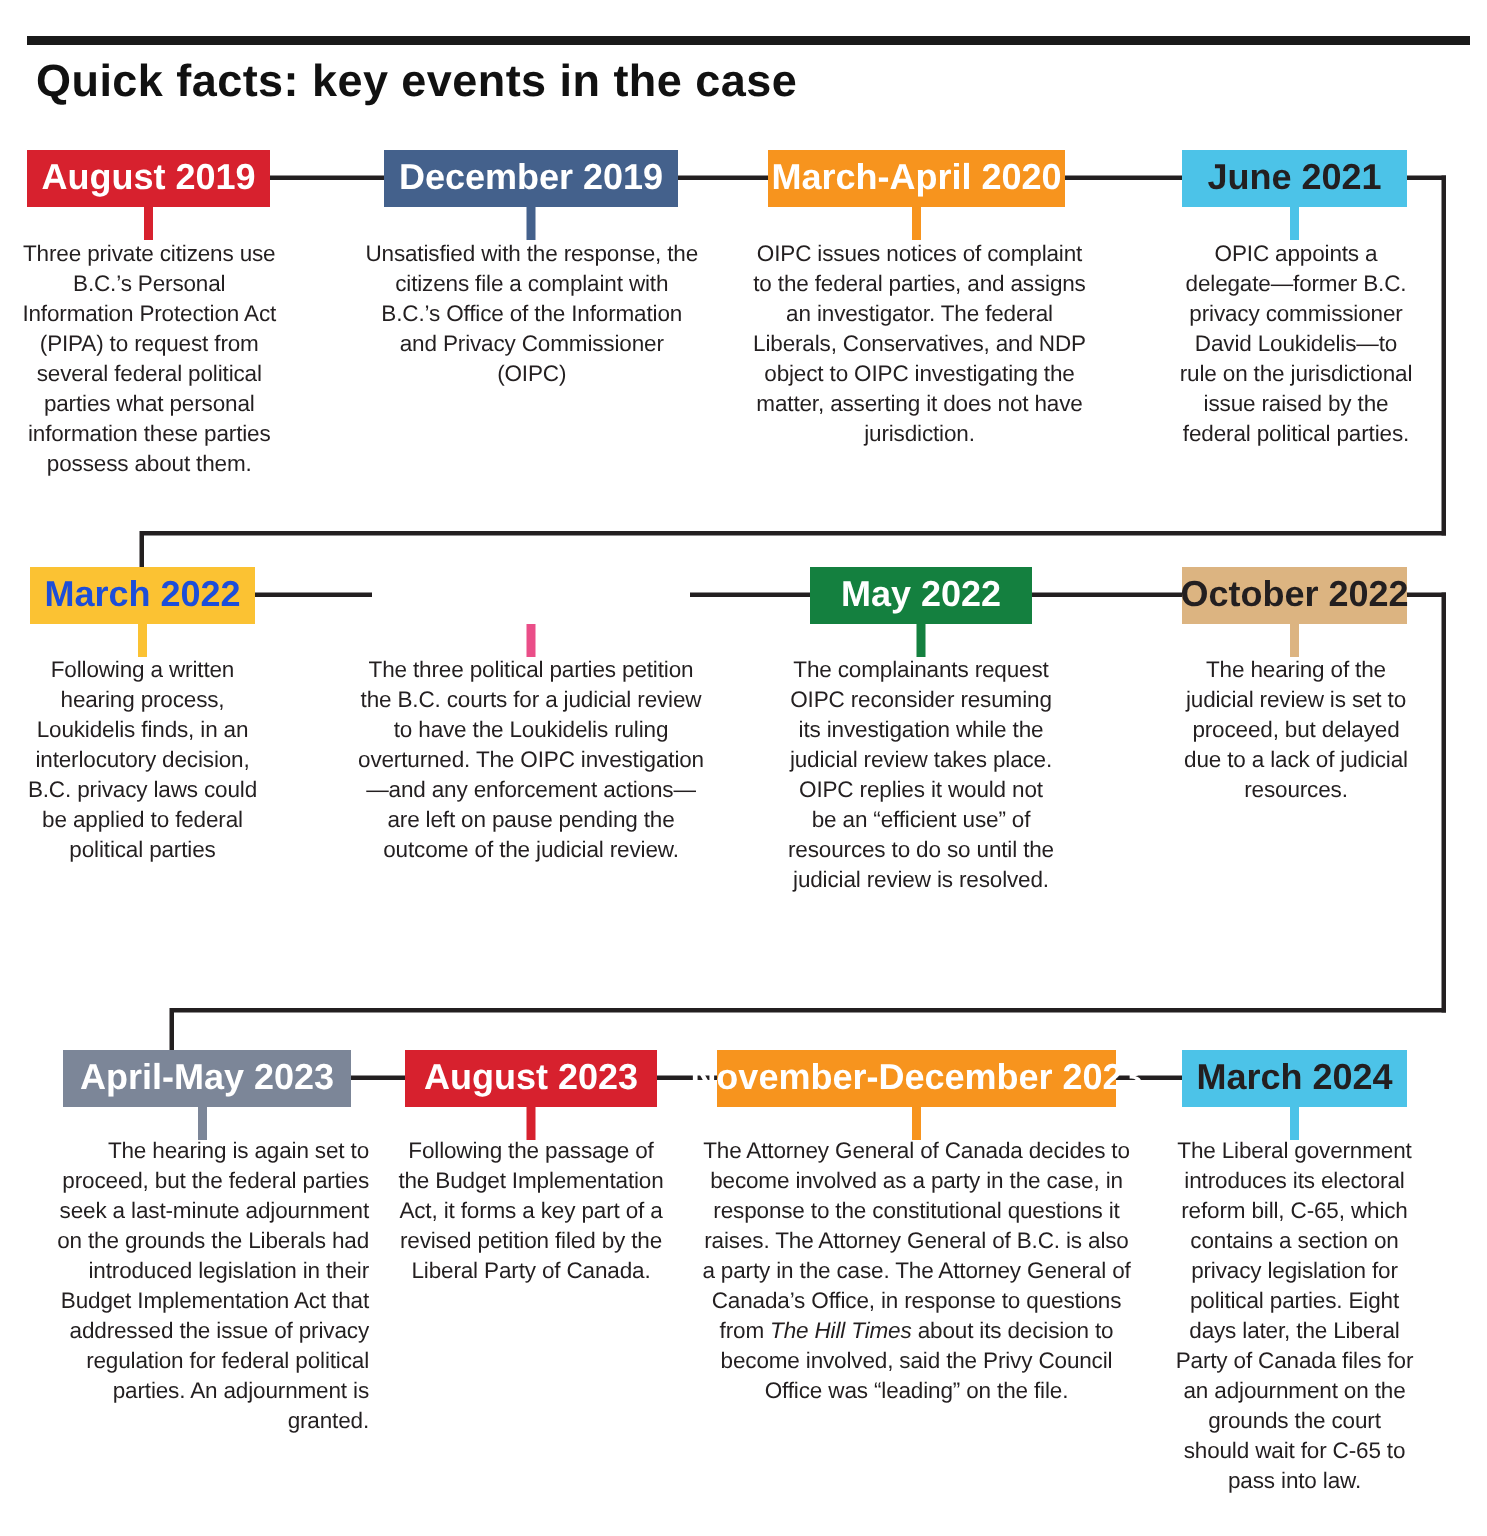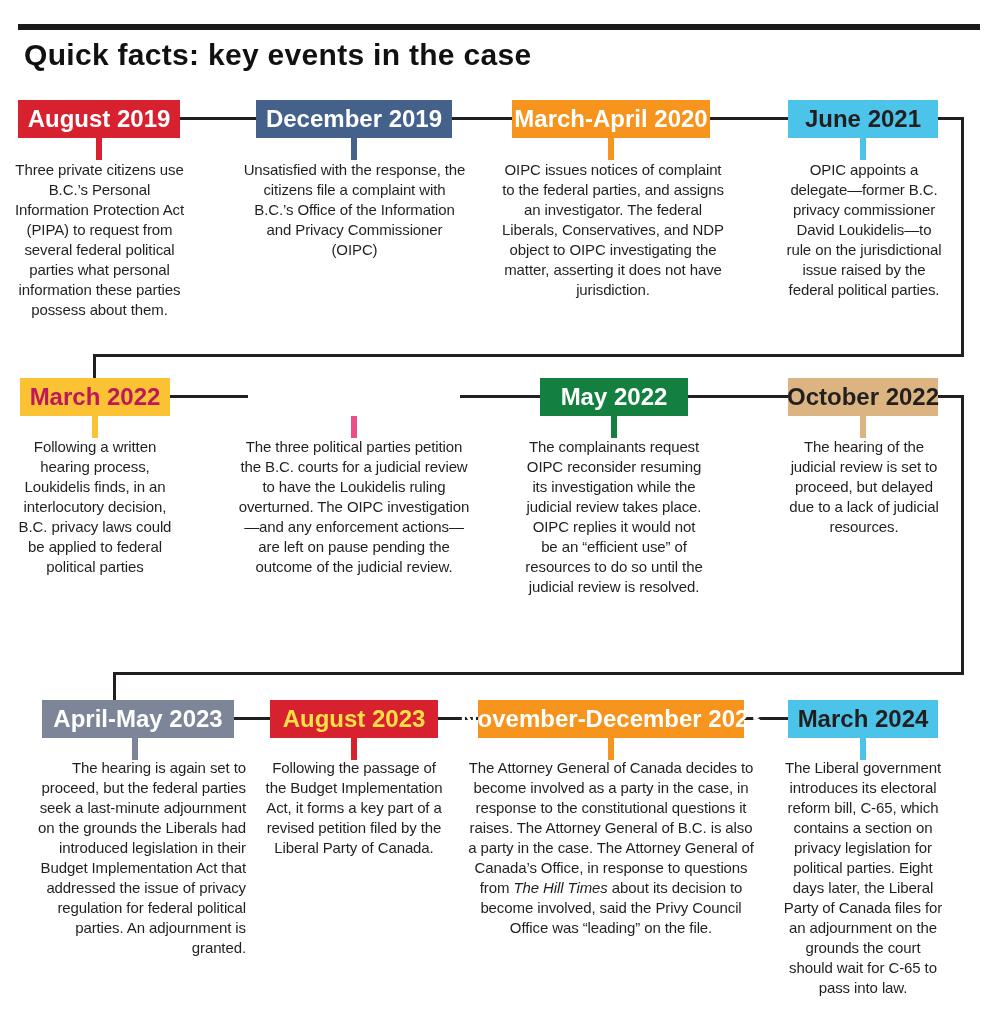--- a/index.html
+++ b/index.html
@@ -135,21 +135,21 @@
     </div>
   <div class="stem e2-stem" style="background-color: rgb(247, 148, 30);"></div>
   <div class="txt e2-txt">OIPC issues notices of complaint to the federal parties, and assigns an investigator. The federal Liberals, Conservatives, and NDP object to OIPC investigating the matter, asserting it does not have jurisdiction.</div>
 
   <div class="box e3-box" style="background-color: rgb(76, 195, 232); color: rgb(35, 31, 32);">
       <span>June 2021</span>
     </div>
   <div class="stem e3-stem" style="background-color: rgb(76, 195, 232);"></div>
   <div class="txt e3-txt">OPIC appoints a delegate—former B.C. privacy commissioner David Loukidelis—to rule on the jurisdictional issue raised by the federal political parties.</div>
 
-  <div class="box e4-box" style="background-color: rgb(251, 194, 51); color: #be185d;">
+  <div class="box e4-box" style="background-color: rgb(251, 194, 51); color: #1d4ed8;">
       <span>March 2022</span>
     </div>
   <div class="stem e4-stem" style="background-color: rgb(251, 194, 51);"></div>
   <div class="txt e4-txt">Following a written hearing process, Loukidelis finds, in an interlocutory decision, B.C. privacy laws could be applied to federal political parties</div>
 
   <div class="stem e5-stem" style="background-color: rgb(234, 78, 136);"></div>
   <div class="txt e5-txt">The three political parties petition the B.C. courts for a judicial review to have the Loukidelis ruling overturned. The OIPC investigation—and any enforcement actions—are left on pause pending the outcome of the judicial review.</div>
 
   <div class="box e6-box" style="background-color: rgb(20, 128, 63); color: rgb(255, 255, 255);">
       <span>May 2022</span>
@@ -162,21 +162,21 @@
     </div>
   <div class="stem e7-stem" style="background-color: rgb(220, 180, 129);"></div>
   <div class="txt e7-txt">The hearing of the judicial review is set to proceed, but delayed due to a lack of judicial resources.</div>
 
   <div class="box e8-box" style="background-color: rgb(124, 134, 152); color: rgb(255, 255, 255);">
       <span>April-May 2023</span>
     </div>
   <div class="stem e8-stem" style="background-color: rgb(124, 134, 152);"></div>
   <div class="txt e8-txt">The hearing is again set to proceed, but the federal parties seek a last-minute adjournment on the grounds the Liberals had introduced legislation in their Budget Implementation Act that addressed the issue of privacy regulation for federal political parties. An adjournment is granted.</div>
 
-  <div class="box e9-box" style="background-color: rgb(215, 33, 46); color: #fde047;">
+  <div class="box e9-box" style="background-color: rgb(215, 33, 46); color: #ffffff;">
       <span>August 2023</span>
     </div>
   <div class="stem e9-stem" style="background-color: rgb(215, 33, 46);"></div>
   <div class="txt e9-txt">Following the passage of the Budget Implementation Act, it forms a key part of a revised petition filed by the Liberal Party of Canada.</div>
 
   <div class="box e10-box" style="background-color: rgb(247, 148, 30); color: rgb(255, 255, 255);">
       <span>November-December 2023</span>
     </div>
   <div class="stem e10-stem" style="background-color: rgb(247, 148, 30);"></div>
   <div class="txt e10-txt"><span>The Attorney General of Canada decides to become involved as a party in the case, in response to the constitutional questions it raises. The Attorney General of B.C. is also a party in the case. The Attorney General of Canada’s Office, in response to questions from </span><em>The Hill Times</em><span> about its decision to become involved, said the Privy Council Office was “leading” on the file.</span></div>

